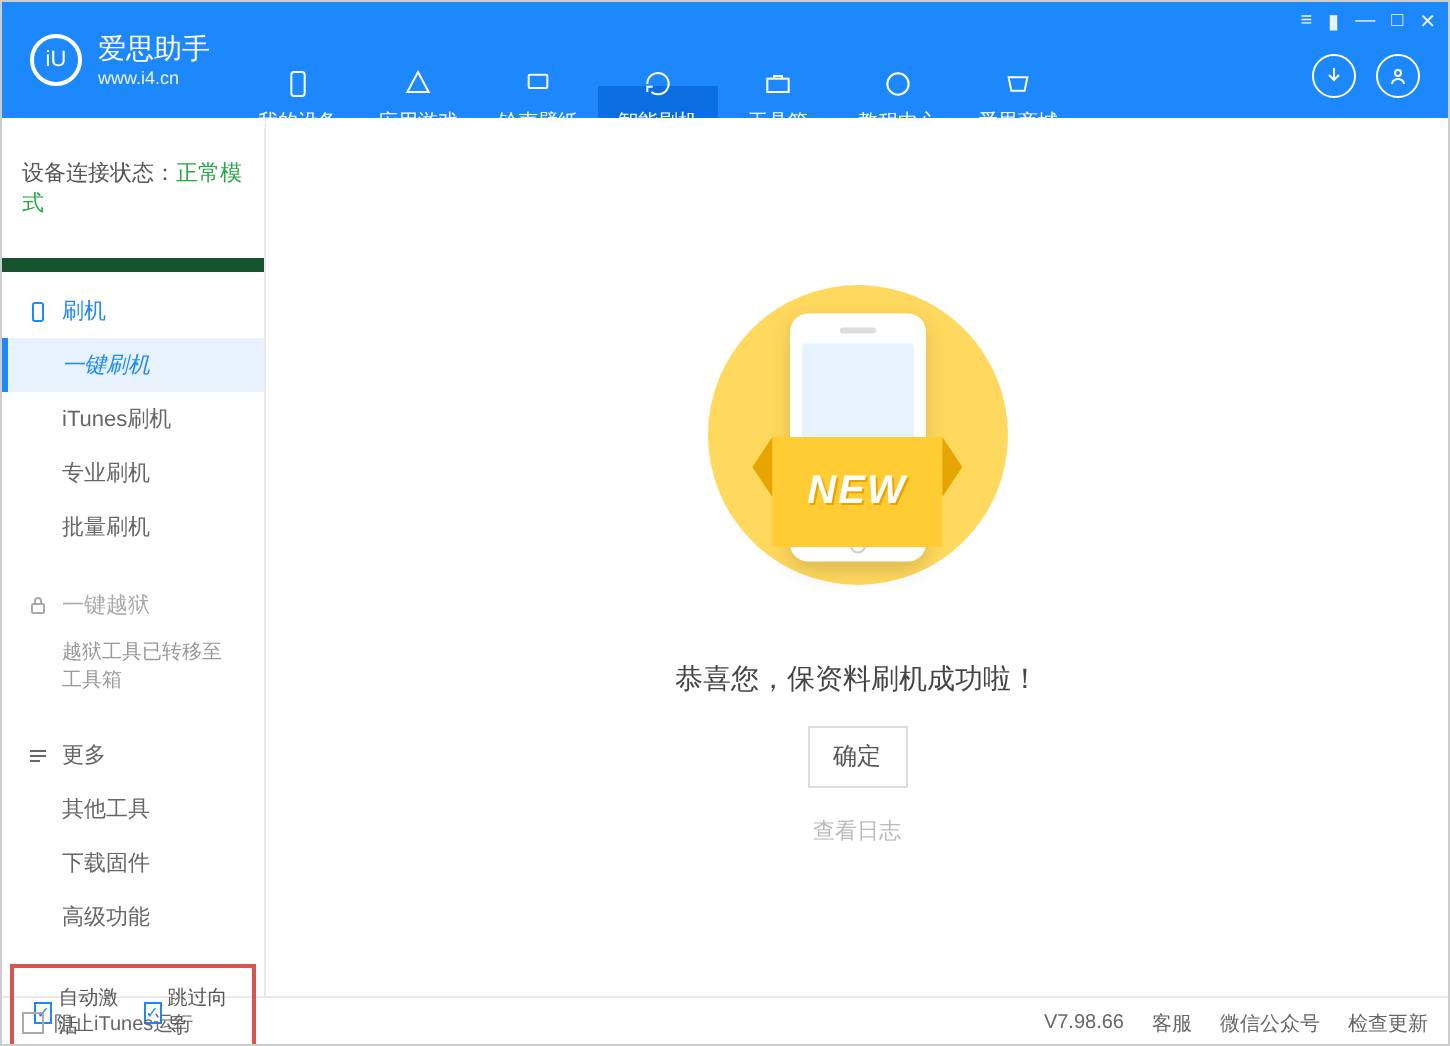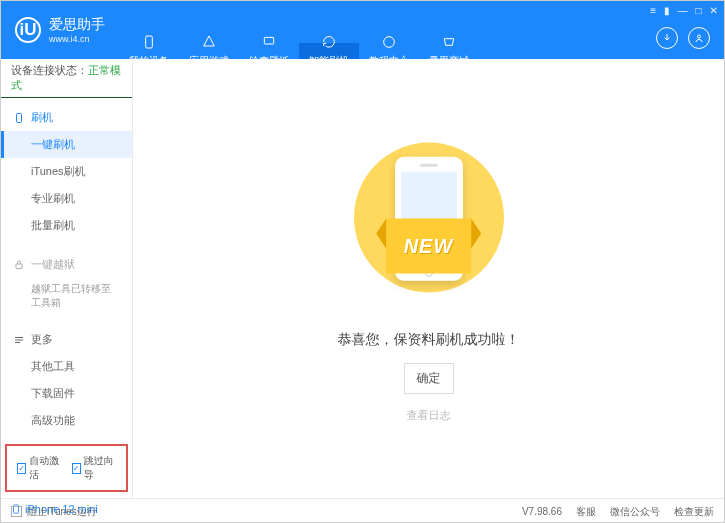--- a/index.html
+++ b/index.html
@@ -1,42 +1,42 @@
 <!DOCTYPE html>
 <html><head>
 <meta charset="utf-8">
 <style>
 * { margin: 0; padding: 0; box-sizing: border-box; font-family: "Microsoft YaHei", Arial, sans-serif; }
 body { background: #fff; width: 725px; height: 523px; overflow: hidden; border: 1px solid #ccc; }
 .header { background: #1d87fc; height: 58px; display: flex; align-items: center; position: relative; }
 .logo-area { display: flex; align-items: center; padding: 0 14px; gap: 8px; }
-.logo-circle { width: 26px; height: 26px; border: 2px solid #fff; border-radius: 50%; display: flex; align-items: center; justify-content: center; color: #fff; font-weight: bold; font-size: 17px; }
+.logo-circle { width: 26px; height: 26px; border: 2px solid #fff; border-radius: 50%; display: flex; align-items: center; justify-content: center; color: #fff; font-weight: normal; font-size: 11px; }
 .logo-text { color: #fff; }
 .logo-title { font-size: 14px; font-weight: 500; font-family: Liberation Serif, serif; }
 .logo-url { font-size: 9px; opacity: 0.9; }
 .nav { display: flex; height: 100%; }
 .nav-item { width: 60px; display: flex; flex-direction: column; align-items: center; justify-content: center; color: #fff; font-size: 10px; gap: 4px; cursor: pointer; margin-top: 42px; }
 .nav-item.active { background: #0a6de0; align-items: center; }
 .nav-icon { width: 18px; height: 18px; display: flex; align-items: center; justify-content: center; }
 .nav-icon svg { fill: #fff; }
 .win-controls { position: absolute; top: 4px; right: 6px; display: flex; gap: 8px; color: #fff; font-size: 10px; }
 .win-btn { cursor: pointer; opacity: 0.9; }
 .header-right { position: absolute; right: 14px; bottom: 10px; display: flex; gap: 10px; }
 .circ-btn { width: 22px; height: 22px; border: 1.5px solid #fff; border-radius: 50%; display: flex; align-items: center; justify-content: center; cursor: pointer; }
 .circ-btn svg { stroke: #fff; fill: none; }
 .body { display: flex; height: 439px; }
 .sidebar { width: 132px; border-right: 1px solid #e8e8e8; display: flex; flex-direction: column; font-size: 11px; }
-.conn-status { padding: 4px 10px; border-bottom: 1px solid #14532d; color: #555; }
+.conn-status { padding: 20px 10px; border-bottom: 7px solid #14532d; color: #555; }
 .conn-mode { color: #28a745; }
 .side-section { padding: 6px 0; }
 .side-head { display: flex; align-items: center; gap: 6px; padding: 6px 12px; color: #1d87fc; cursor: pointer; }
 .side-head.gray { color: #aaa; }
 .side-head.dark { color: #666; }
 .side-sub { padding: 6px 12px 6px 30px; color: #666; cursor: pointer; }
-.side-sub.active { background: #e8f2ff; color: #1d87fc; border-left: 3px solid #1d87fc; padding-left: 27px; }
+.side-sub.active { background: #e8f2ff; color: #1d87fc; border-left: 3px solid #1d87fc; padding-left: 27px; font-style: italic; }
 .side-note { padding: 4px 12px 4px 30px; color: #999; font-size: 10px; line-height: 1.4; }
 .checkbox-row { padding: 8px 10px; display: flex; gap: 10px; border: 2px solid #d9534f; margin: 4px; }
 .chk { display: flex; align-items: center; gap: 3px; color: #555; font-size: 10px; }
 .chk-box { width: 11px; height: 11px; border: 1px solid #1d87fc; display: flex; align-items: center; justify-content: center; color: #1d87fc; font-size: 8px; }
 .device-info { padding: 6px 10px; }
 .device-name { color: #1d87fc; font-size: 11px; display: flex; align-items: center; gap: 4px; }
 .main { flex: 1; display: flex; flex-direction: column; align-items: center; justify-content: center; position: relative; }
 .phone-art { position: relative; width: 180px; height: 180px; }
 .art-circle { position: absolute; left: 50%; top: 50%; width: 150px; height: 150px; border-radius: 50%; background: #ffd95e; transform: translate(-50%, -55%); }
 .art-phone { position: absolute; left: 50%; top: 50%; transform: translate(-50%, -55%); width: 68px; height: 124px; background: #fff; border-radius: 9px; box-shadow: 0 4px 10px rgba(0,0,0,0.15); }
@@ -98,20 +98,29 @@
           <svg viewBox="0 0 24 24" width="16" height="16">
             <path d="M4 12a8 8 0 1 1 3 6" fill="none" stroke="#fff" stroke-width="1.5"></path>
             <path d="M4 18v-4h4" fill="none" stroke="#fff" stroke-width="1.5"></path>
           </svg>
         </span>
       <span>智能刷机</span>
     </div>
     <div class="nav-item">
       <span class="nav-icon">
           <svg viewBox="0 0 24 24" width="16" height="16">
+            <rect x="4" y="8" width="16" height="10" fill="none" stroke="#fff" stroke-width="1.5"></rect>
+            <path d="M9 8V6h6v2" fill="none" stroke="#fff" stroke-width="1.5"></path>
+          </svg>
+        </span>
+      <span>工具箱</span>
+    </div>
+    <div class="nav-item">
+      <span class="nav-icon">
+          <svg viewBox="0 0 24 24" width="16" height="16">
             <circle cx="12" cy="12" r="8" fill="none" stroke="#fff" stroke-width="1.5"></circle>
           </svg>
         </span>
       <span>教程中心</span>
     </div>
     <div class="nav-item">
       <span class="nav-icon">
           <svg viewBox="0 0 24 24" width="16" height="16">
             <path d="M5 7h14l-2 10H7z" fill="none" stroke="#fff" stroke-width="1.5"></path>
           </svg>

